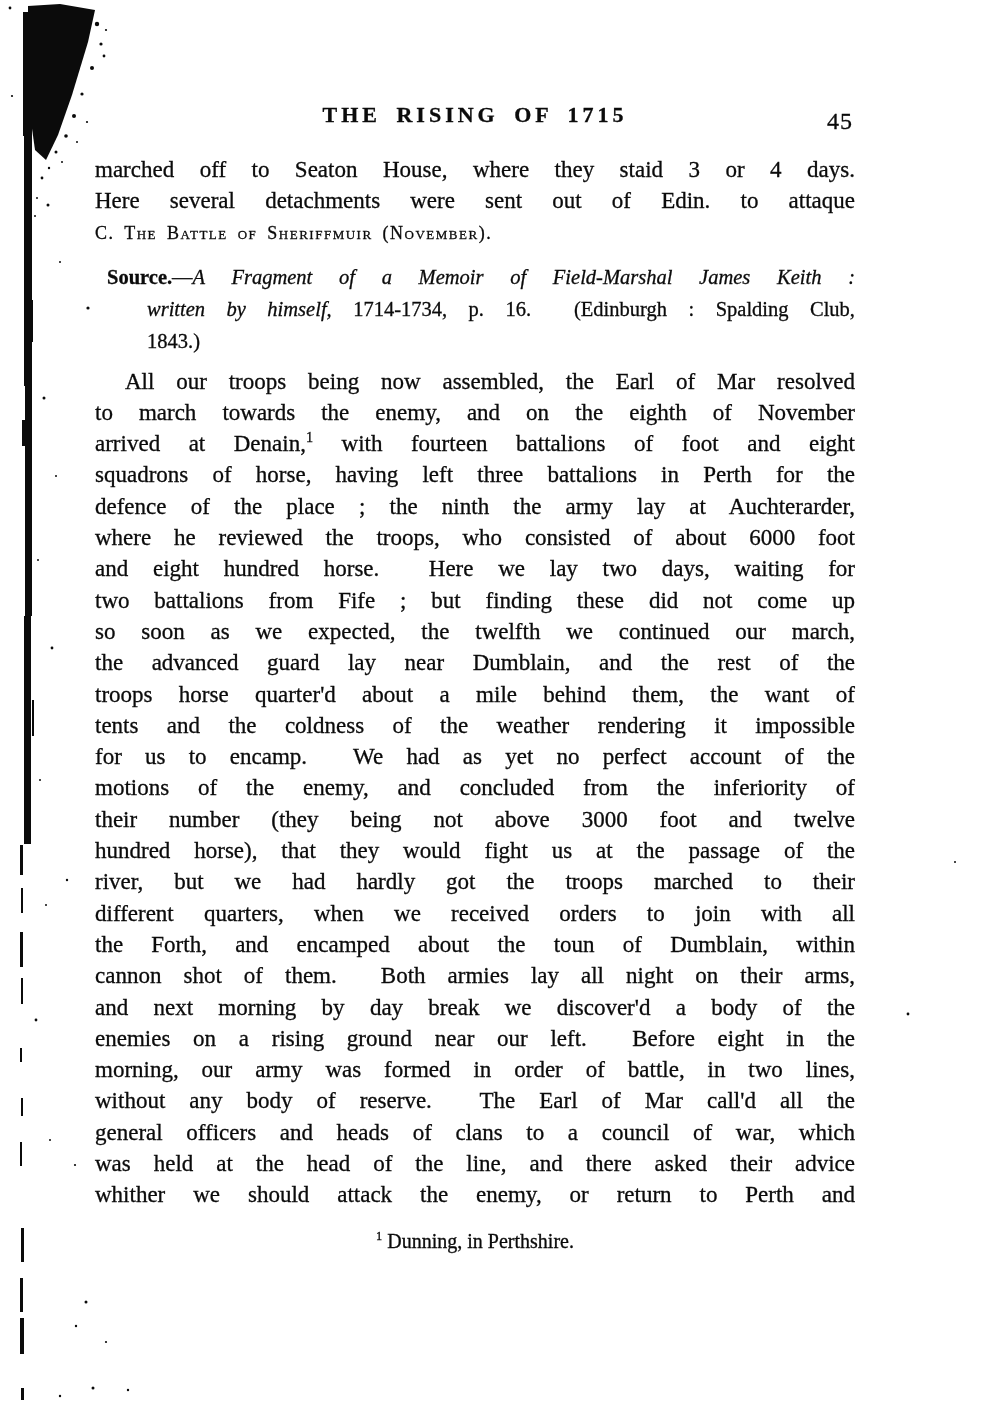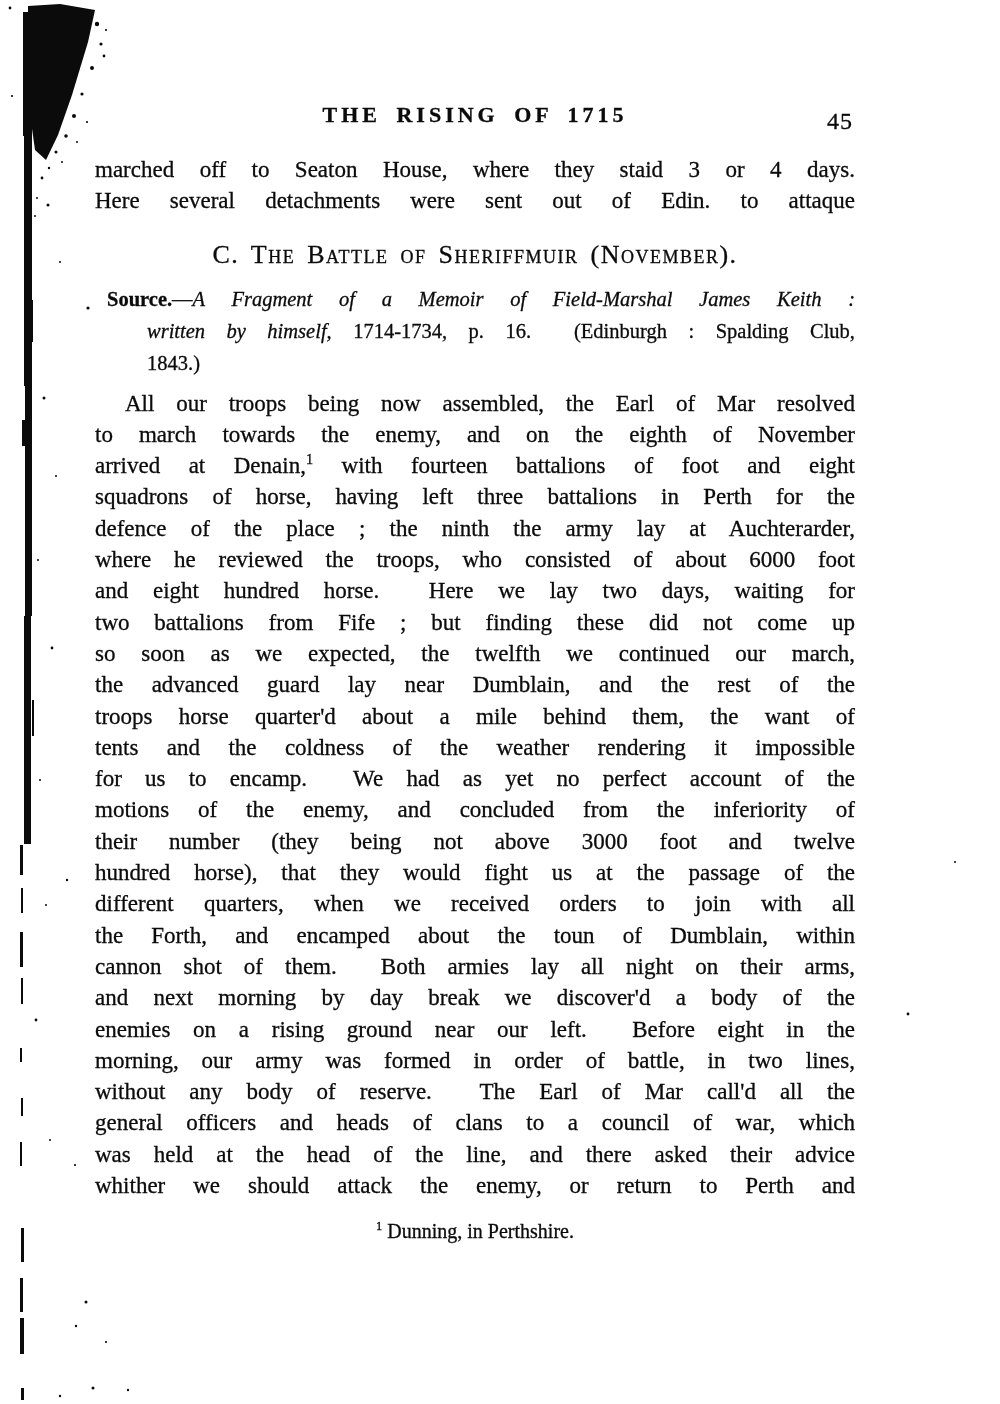--- a/index.html
+++ b/index.html
@@ -45,24 +45,22 @@
     white-space:pre-wrap;
     font-size:23px;
     line-height:31.3px;
     text-justify:inter-word;
   }
   .jfull{text-align:justify;text-align-last:justify;}
   .indent{text-indent:30px;}
   .hang{margin-left:40px;}
   .intro-para{margin-top:18px;}
   .section-heading{
-    margin-top:22px;
-    text-align:center;
     font-variant:small-caps;
-    font-size:26px;
+    font-size:18px;
     letter-spacing:1.5px;
     word-spacing:4px;
     line-height:32px;
   }
   .source-block{margin-top:12px;margin-left:12px;}
   .source-block .tline{font-size:20.5px;line-height:32px;}
   .seg-bold{font-weight:700;}
   .seg-italic{font-style:italic;}
   .seg-roman{font-style:normal;}
   .memoir-para{margin-top:9px;}
@@ -181,20 +179,21 @@
         <div class="tline jfull">and eight hundred horse.  Here we lay two days, waiting for</div>
         <div class="tline jfull">two battalions from Fife ; but finding these did not come up</div>
         <div class="tline jfull">so soon as we expected, the twelfth we continued our march,</div>
         <div class="tline jfull">the advanced guard lay near Dumblain, and the rest of the</div>
         <div class="tline jfull">troops horse quarter'd about a mile behind them, the want of</div>
         <div class="tline jfull">tents and the coldness of the weather rendering it impossible</div>
         <div class="tline jfull">for us to encamp.  We had as yet no perfect account of the</div>
         <div class="tline jfull">motions of the enemy, and concluded from the inferiority of</div>
         <div class="tline jfull">their number (they being not above 3000 foot and twelve</div>
         <div class="tline jfull">hundred horse), that they would fight us at the passage of the</div>
+        <div class="tline jfull">river, but we had hardly got the troops marched to their</div>
         <div class="tline jfull">different quarters, when we received orders to join with all</div>
         <div class="tline jfull">the Forth, and encamped about the toun of Dumblain, within</div>
         <div class="tline jfull">cannon shot of them.  Both armies lay all night on their arms,</div>
         <div class="tline jfull">and next morning by day break we discover'd a body of the</div>
         <div class="tline jfull">enemies on a rising ground near our left.  Before eight in the</div>
         <div class="tline jfull">morning, our army was formed in order of battle, in two lines,</div>
         <div class="tline jfull">without any body of reserve.  The Earl of Mar call'd all the</div>
         <div class="tline jfull">general officers and heads of clans to a council of war, which</div>
         <div class="tline jfull">was held at the head of the line, and there asked their advice</div>
         <div class="tline jfull">whither we should attack the enemy, or return to Perth and</div>

